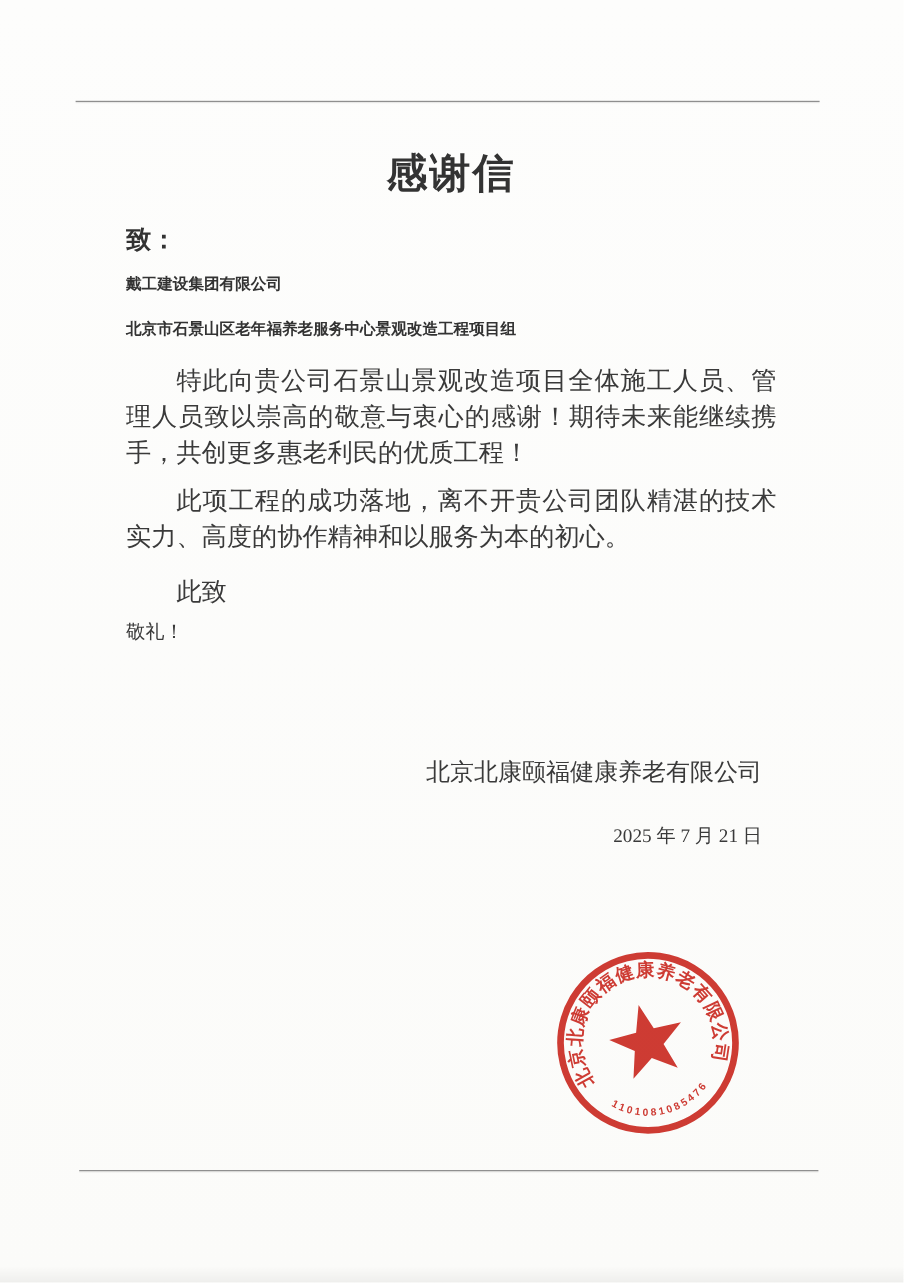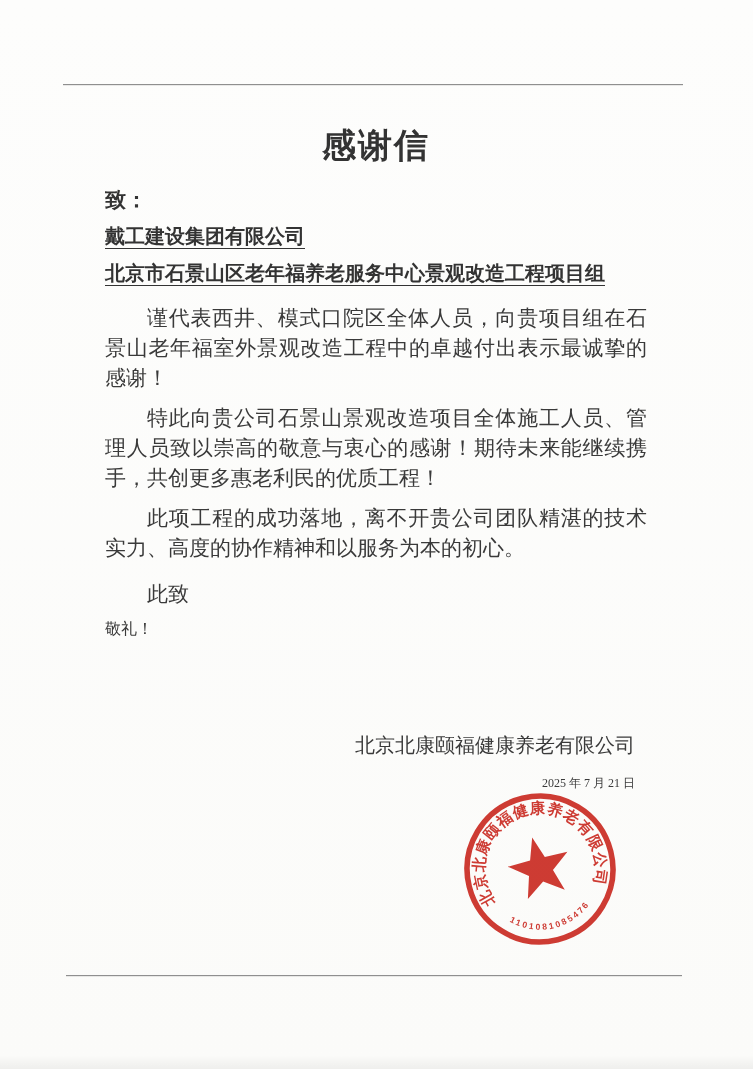--- a/index.html
+++ b/index.html
@@ -37,25 +37,24 @@
     color: #333333;
   }
   .salutation {
     margin-top: 16px;
     font-size: 21px;
     font-weight: bold;
     line-height: 36px;
     color: #333333;
   }
   .recipient {
-    font-size: 20px;
+    font-size: 13px;
     font-weight: bold;
     line-height: 37px;
     color: #333333;
-    text-decoration: underline;
     text-decoration-thickness: 1px;
     text-underline-offset: 5px;
   }
   .para {
     margin: 10px 0 0 0;
     font-size: 21px;
     line-height: 30px;
     text-indent: 2em;
     text-align: justify;
     text-justify: inter-ideograph;
@@ -79,22 +78,22 @@
     margin-top: 86px;
     text-align: right;
     padding-right: 12px;
   }
   .sig-company {
     font-size: 20px;
     line-height: 30px;
     color: #3a3a3a;
   }
   .sig-date {
-    margin-top: 8px;
-    font-size: 12px;
+    margin-top: 24px;
+    font-size: 16px;
     line-height: 30px;
     color: #3a3a3a;
   }
   .seal {
     position: absolute;
     left: 459px; top: 788px;
     width: 162px; height: 162px;
     transform: rotate(-14deg);
     mix-blend-mode: multiply;
     opacity: 0.95;
@@ -128,21 +127,20 @@
 
   <div class="content">
 
     <h1 class="title">感谢信</h1>
 
     <div class="salutation">致：</div>
 
     <div class="recipient">戴工建设集团有限公司</div>
     <div class="recipient">北京市石景山区老年福养老服务中心景观改造工程项目组</div>
 
-    <p class="para first">谨代表西井、模式口院区全体人员，向贵项目组在石景山老年福室外景观改造工程中的卓越付出表示最诚挚的感谢！</p>
     <p class="para">特此向贵公司石景山景观改造项目全体施工人员、管理人员致以崇高的敬意与衷心的感谢！期待未来能继续携手，共创更多惠老利民的优质工程！</p>
     <p class="para">此项工程的成功落地，离不开贵公司团队精湛的技术实力、高度的协作精神和以服务为本的初心。</p>
 
     <div class="close-salute">此致</div>
     <div class="close-regards">敬礼！</div>
 
     <div class="signature">
       <div class="sig-company">北京北康颐福健康养老有限公司</div>
       <div class="sig-date">2025 年 7 月 21 日</div>
     </div>

